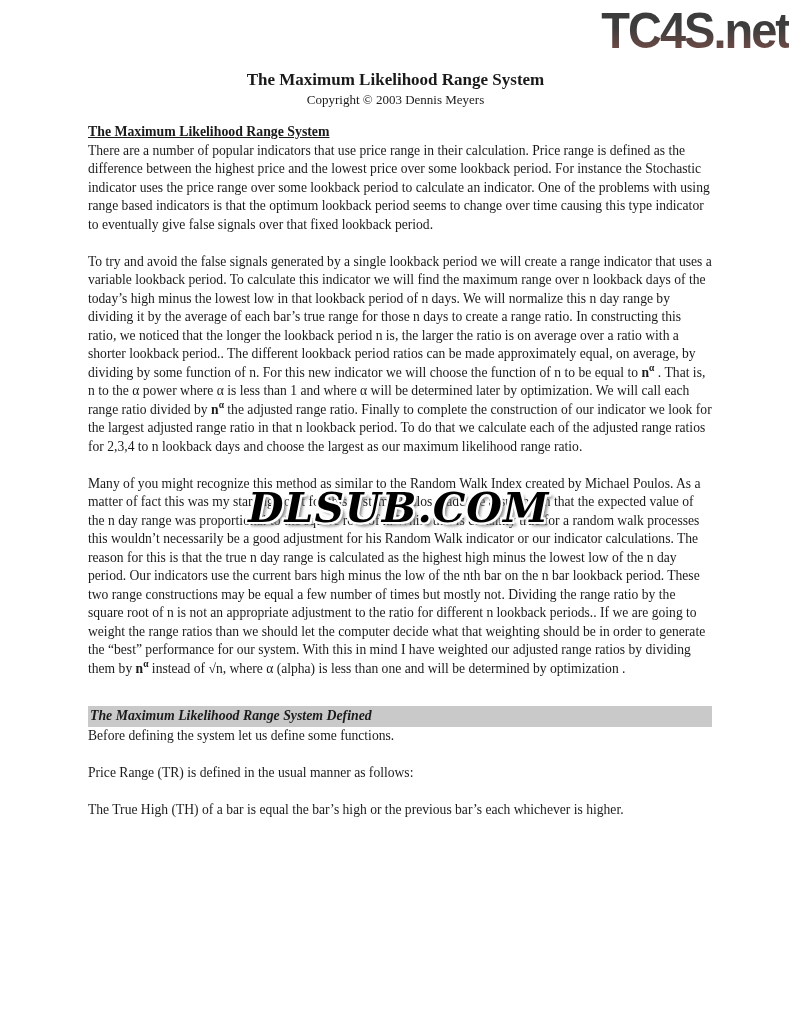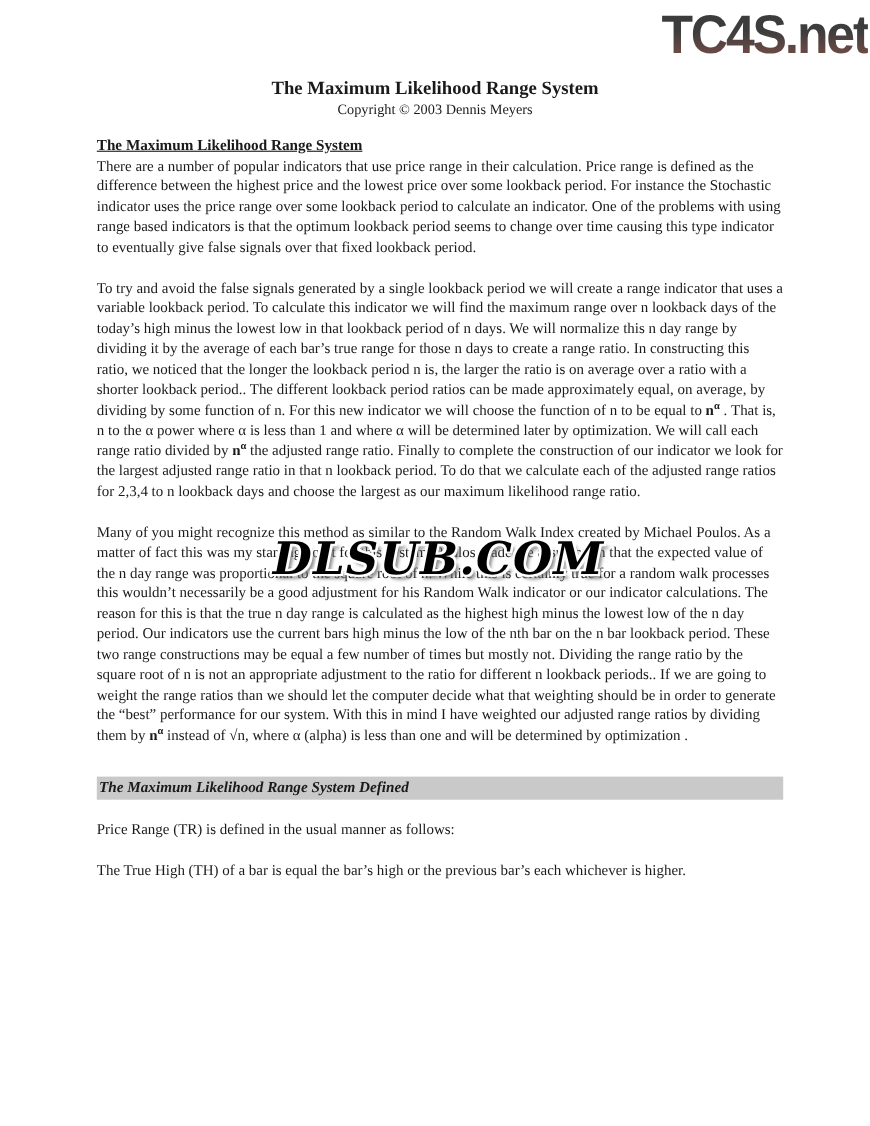--- a/index.html
+++ b/index.html
@@ -133,20 +133,21 @@
     <h2 class="section-heading underlined">The Maximum Likelihood Range System</h2>
 
     <p class="first">There are a number of popular indicators that use price range in their calculation. Price range is defined as the difference between the highest price and the lowest price over some lookback period.  For instance the  Stochastic indicator uses the price range over some lookback period to calculate an indicator.  One of the problems with using range based indicators is that the optimum lookback period seems to change over time causing this type indicator to eventually give false signals over that fixed lookback period.</p>
 
     <p>To try and avoid the false signals generated by a single lookback period we will create a range indicator that uses a variable lookback period.  To calculate this indicator we will find the maximum range over n lookback days of the today’s high minus the lowest low in that lookback period of  n days.  We will normalize this n day range by dividing it by the average of each bar’s true range for those n days to create a range ratio.  In constructing this ratio, we noticed that the longer the lookback period n is, the larger the ratio is on average over a ratio with a shorter lookback period..  The different lookback period ratios can be made approximately equal, on average, by dividing by some function of n.  For this new indicator we will choose the function of n to be equal to <b>n<sup>α</sup></b> .  That is, n to the α power where α is less than 1 and where α will be determined later by optimization.  We will call each range ratio divided by <b>n<sup>α</sup></b> the adjusted range ratio.  Finally to complete the construction of our indicator  we look for the largest adjusted range ratio in that n lookback period.  To do that we calculate each of the adjusted range ratios for 2,3,4 to n lookback days and choose the largest as our maximum likelihood range ratio.</p>
 
     <p>Many of you might recognize this method as similar to the Random Walk Index created by Michael Poulos.  As a matter of fact this was my starting point for this system.  Poulos made the assumption that the expected value of the n day range was proportional to the square root of n. While this is certainly true for a random walk processes this wouldn’t necessarily be a good adjustment for his Random Walk indicator or our indicator calculations.  The reason for this is that the true n day range is calculated as the highest high minus the lowest low of  the n day period.  Our indicators use the current bars high minus the low of the nth bar on the n bar lookback period.  These two range constructions may be equal a few number of times but mostly not.  Dividing the range ratio by the square root of n is not an appropriate adjustment to the ratio for different n lookback periods..  If we are going to weight the range ratios than we should let the computer decide what that weighting should be in order to generate the “best” performance for our system.  With this in mind I have weighted our adjusted range ratios by dividing them  by <b>n<sup>α</sup></b> instead of √n, where α (alpha) is less than one and will be determined by optimization .</p>
 
     <h2 class="section-heading highlighted">The Maximum Likelihood Range System Defined</h2>
 
+    <p class="first">Before defining the system let us define some functions.</p>
 
     <p>Price Range (TR) is defined in the usual manner as follows:</p>
 
     <p>The True High (TH) of a bar is equal the bar’s high or the previous bar’s each whichever is higher.</p>
 
   </div>
 
   <div class="dlsub">DLSUB.COM</div>
 
   <div class="footer-copyright">Copyright © 2003 Dennis Meyers</div>

